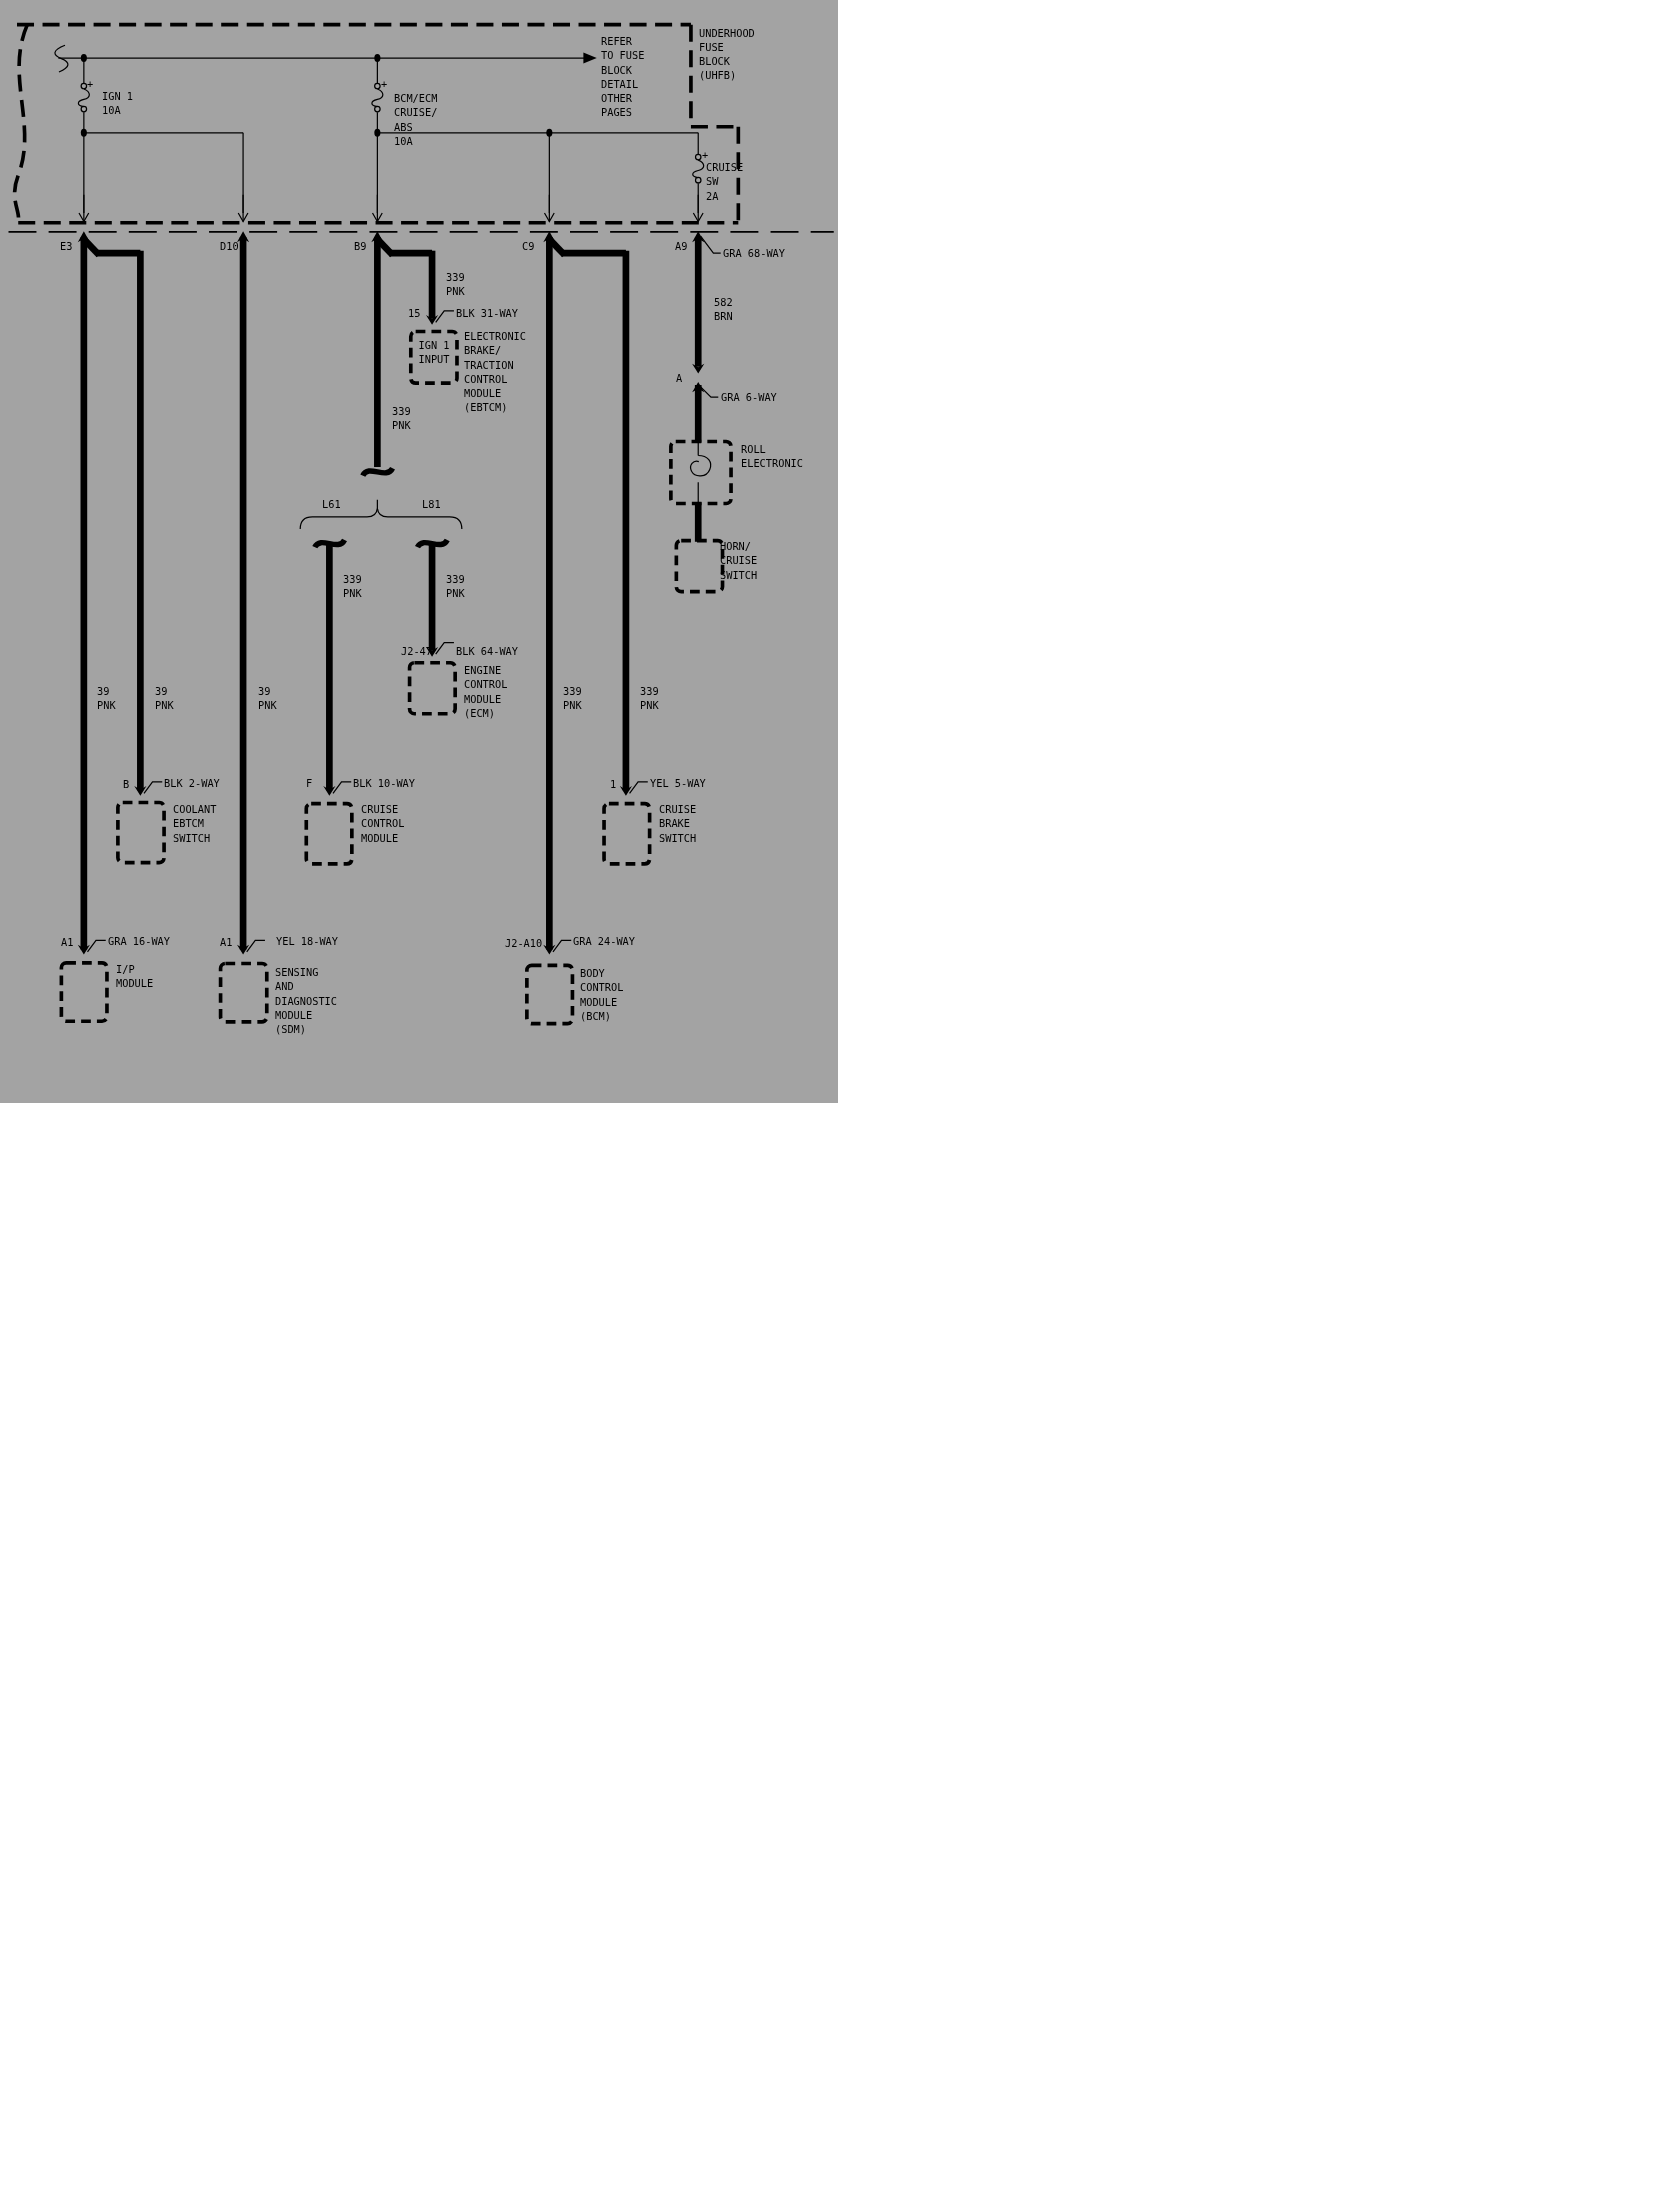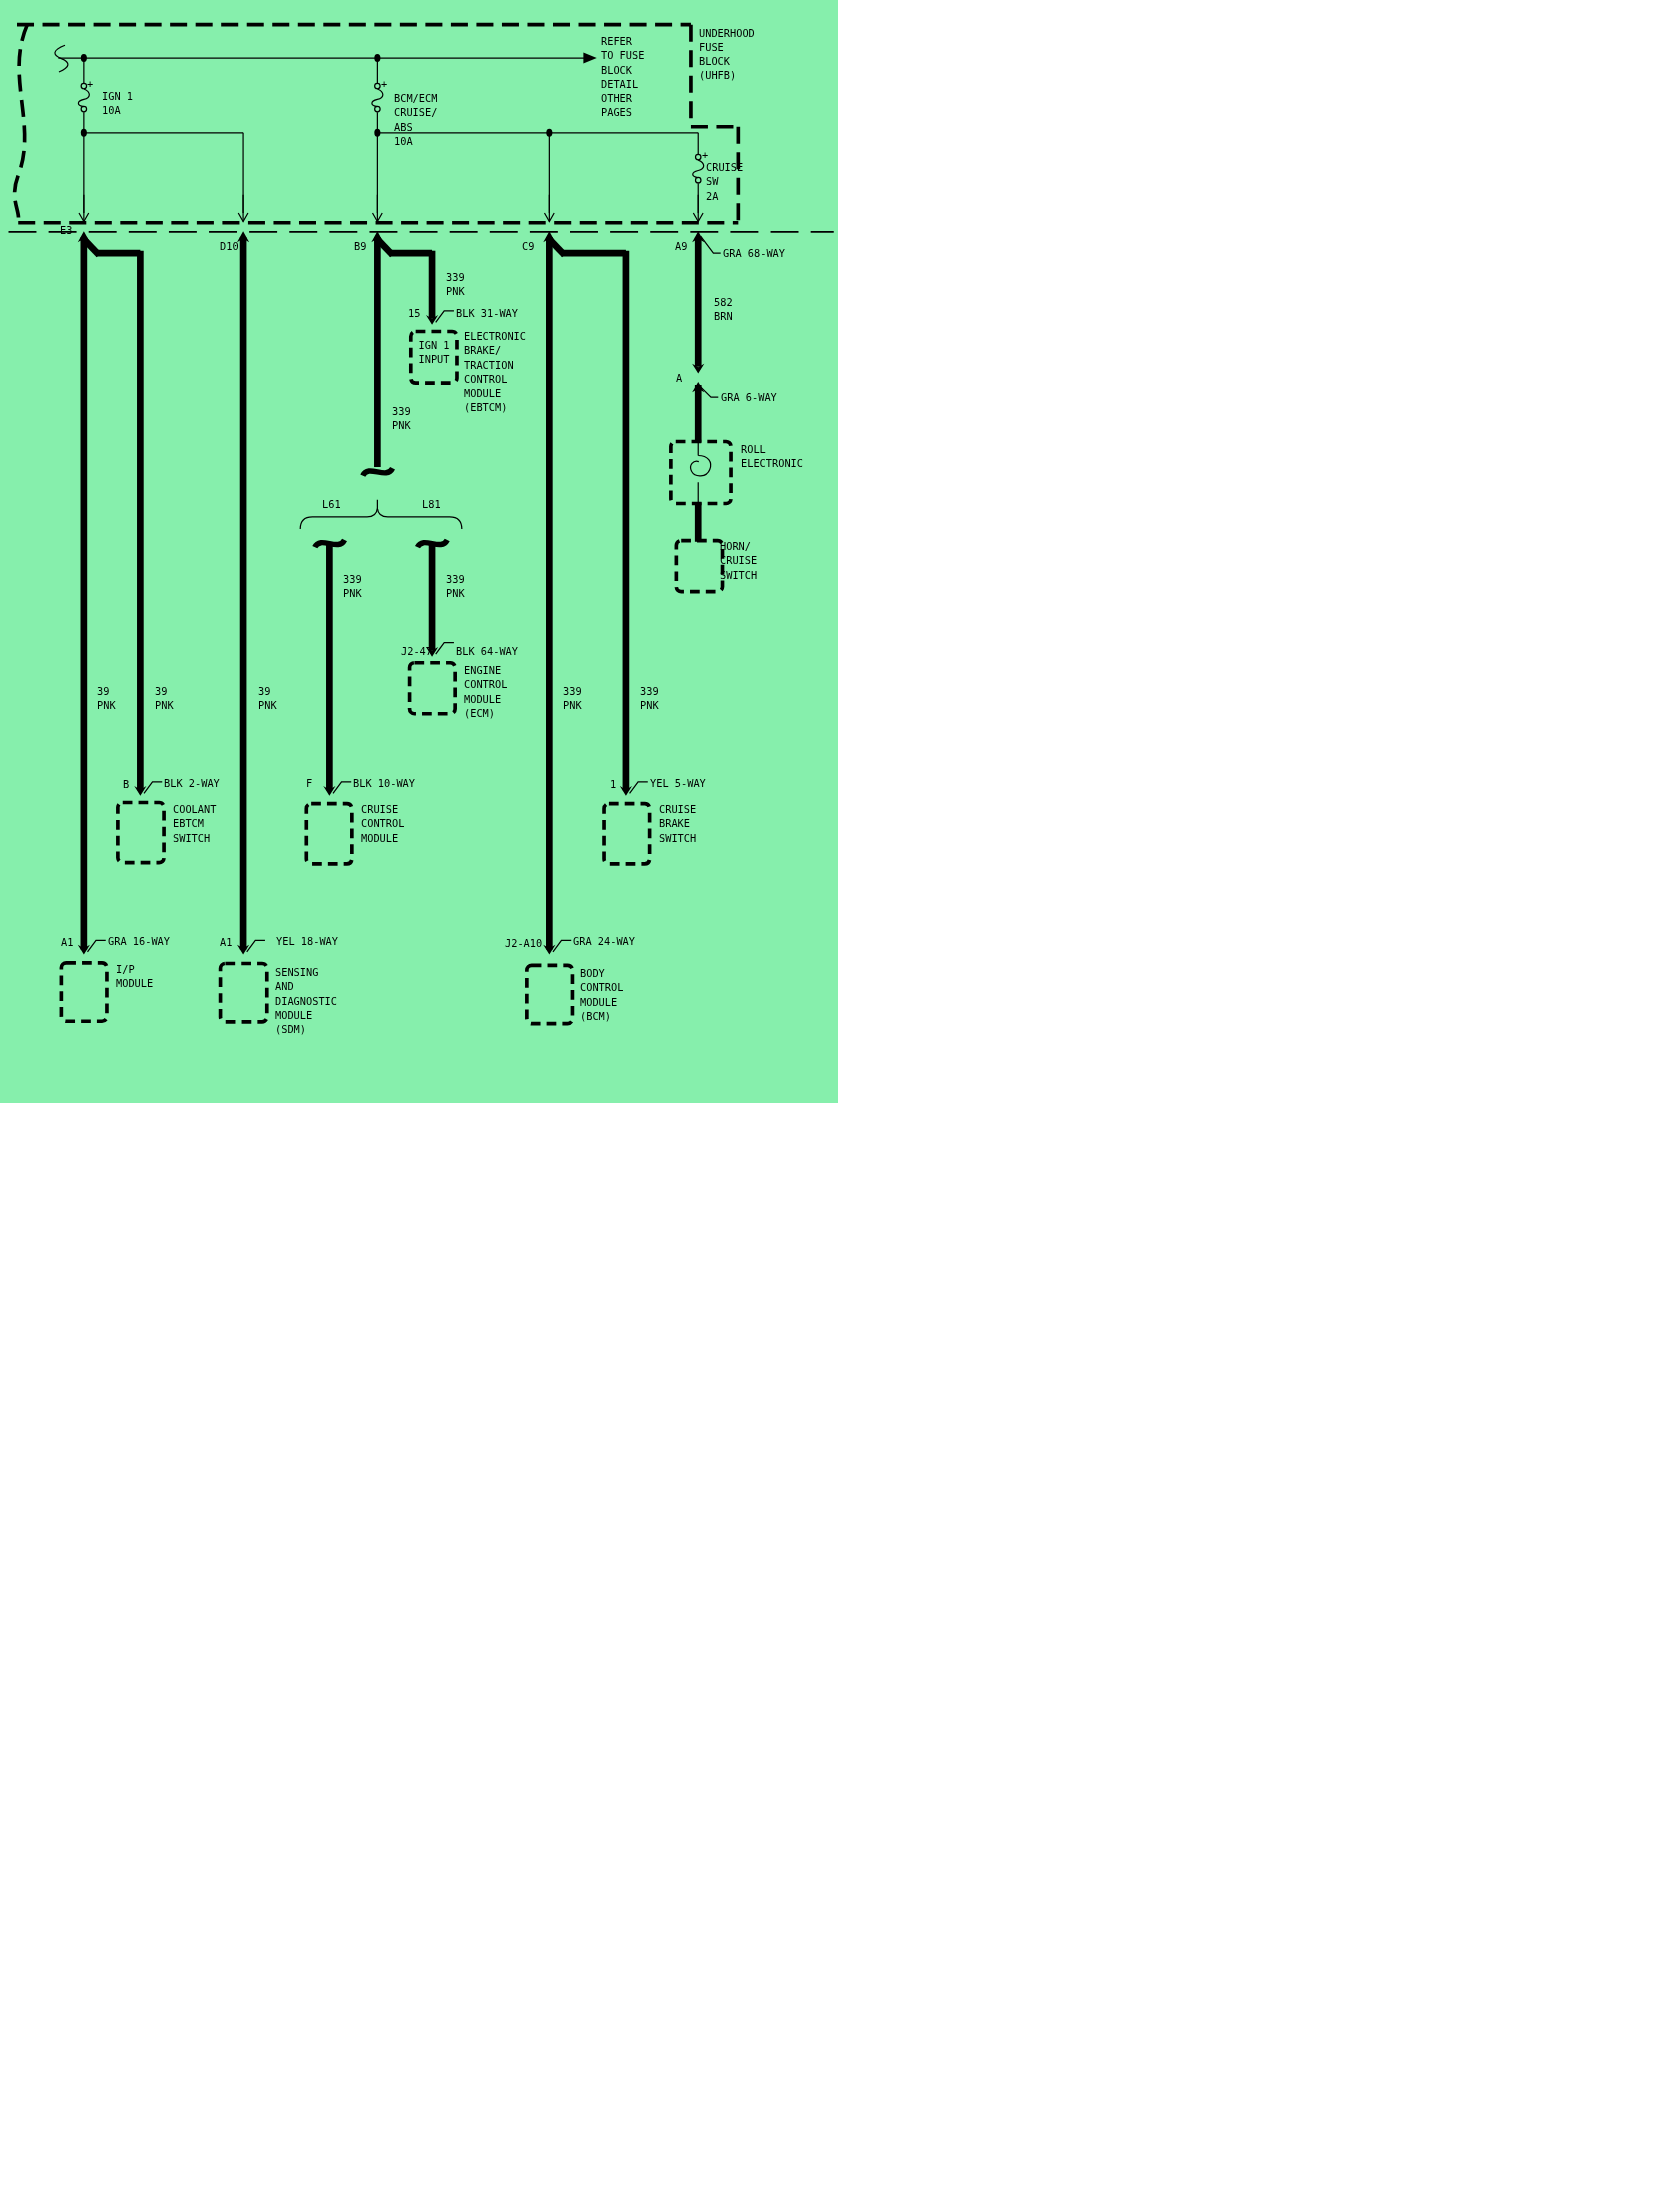--- a/index.html
+++ b/index.html
@@ -1,16 +1,16 @@
 <!DOCTYPE html>
 <html style="font-size:9.7px"><head>
 <meta charset="utf-8">
 <style>
   html,body{margin:0;padding:0;background:#ffffff;}
-  #page{position:relative;width:838px;height:1103px;background:#86efac;
+  #page{position:relative;width:838px;height:1103px;background:#a3a3a3;
         font-family:"DejaVu Sans Mono","Liberation Mono",monospace;color:#000;}
   #art{position:absolute;left:0;top:0;}
   .lbl{position:absolute;font-size:10.3px;line-height:14.3px;white-space:pre-line;
        letter-spacing:0px;color:#000;}
   .ctr{text-align:center;}
 </style>
 </head>
 <body>
 
 <div id="page">
@@ -194,21 +194,21 @@
 <div class="lbl" style="left:381px;top:77px">+</div>
 <div class="lbl" style="left:394px;top:91px">BCM/ECM
 CRUISE/
 ABS
 10A</div>
 <div class="lbl" style="left:702px;top:148px">+</div>
 <div class="lbl" style="left:706px;top:160px">CRUISE
 SW
 2A</div>
 
-<div class="lbl" style="left:60px;top:223px">E3</div>
+<div class="lbl" style="left:60px;top:239px">E3</div>
 <div class="lbl" style="left:220px;top:239px">D10</div>
 <div class="lbl" style="left:354px;top:239px">B9</div>
 <div class="lbl" style="left:522px;top:239px">C9</div>
 <div class="lbl" style="left:675px;top:239px">A9</div>
 <div class="lbl" style="left:723px;top:246px">GRA 68-WAY</div>
 
 <div class="lbl" style="left:446px;top:270px">339
 PNK</div>
 <div class="lbl" style="left:714px;top:295px">582
 BRN</div>

